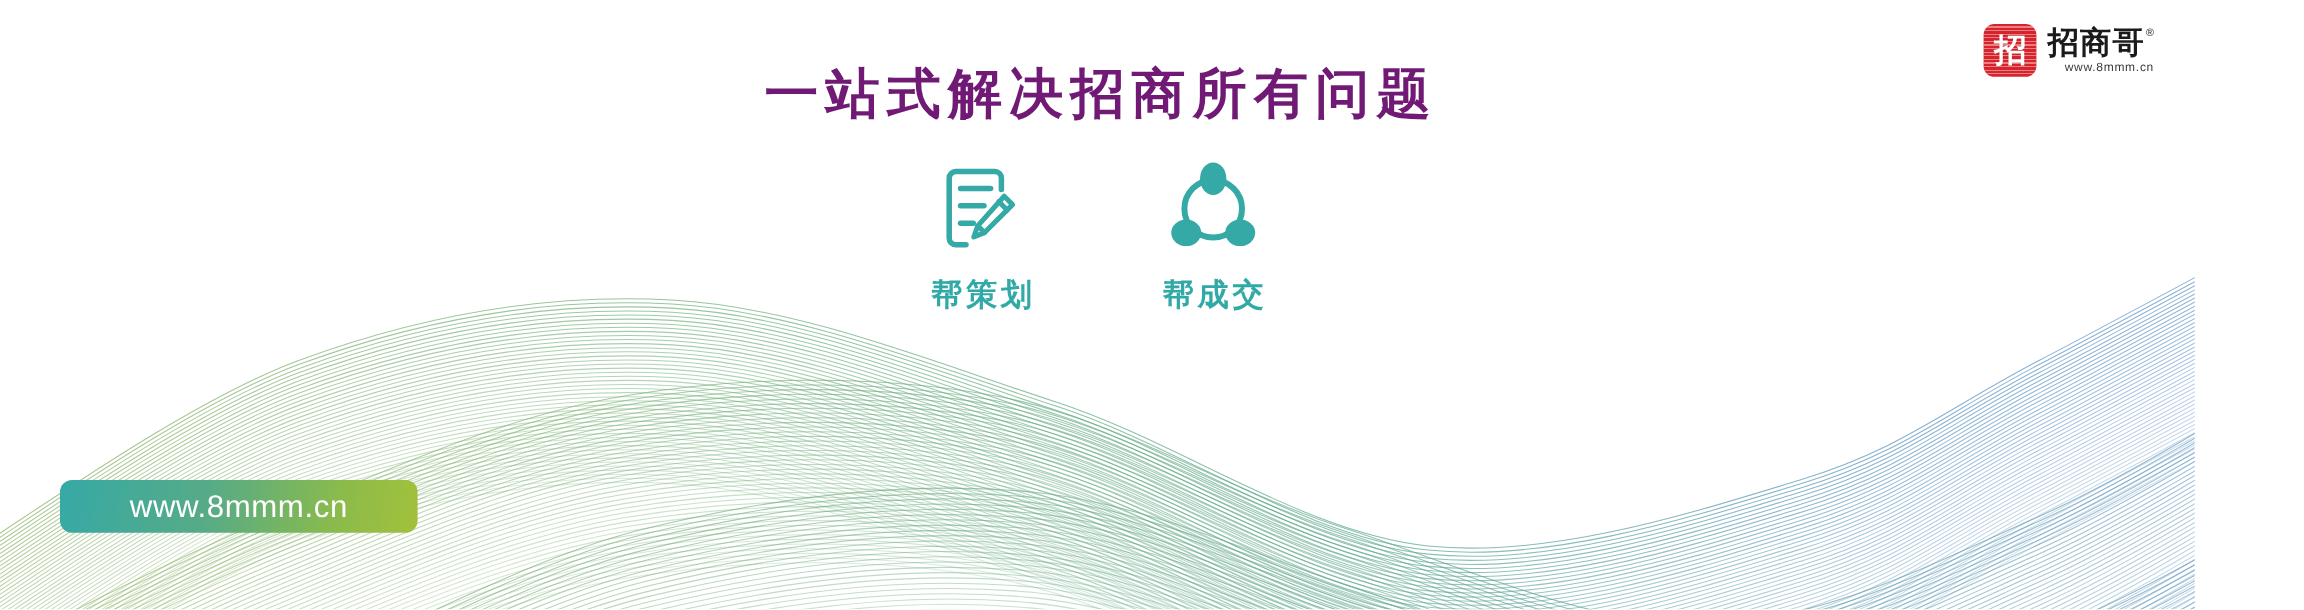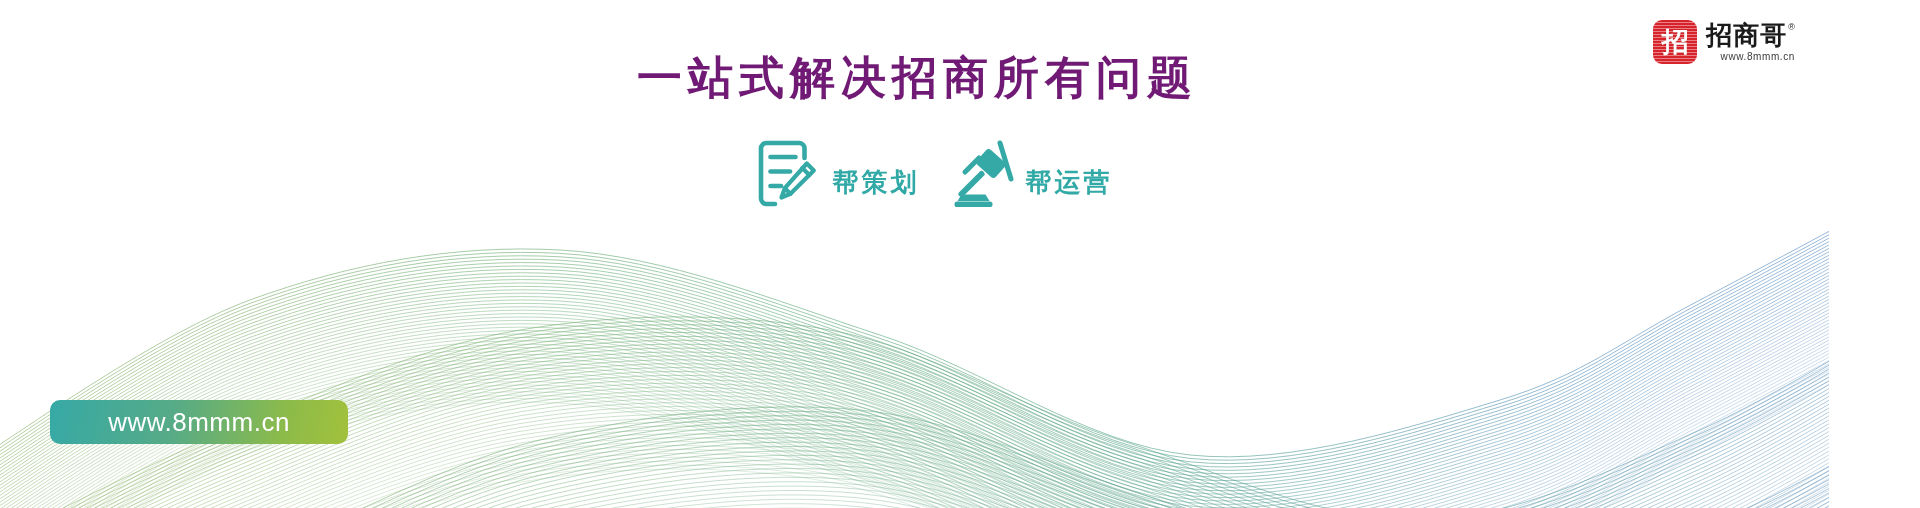--- a/index.html
+++ b/index.html
@@ -123,20 +123,21 @@
     left: 50%;
     transform: translateX(-50%);
     top: 132px;
     display: flex;
     align-items: flex-start;
     gap: 48px;
   }
   .feature {
     width: 145px;
     display: flex;
+    flex-direction: column;
     align-items: center;
   }
   .feature-icon {
     width: 84px;
     height: 84px;
     display: flex;
     align-items: center;
     justify-content: center;
   }
   .feature-label {
@@ -356,42 +357,36 @@
             <path d="M60.8 31.5 L67.8 38.5 L44.5 61.8 L35.5 65.5 L38.8 56.2 Z"></path>
             <path d="M38.8 56.2 L44.5 61.8"></path>
             <path d="M56.3 36 L63.3 43"></path>
           </g>
         </svg>
       </div>
       <div class="feature-label">帮策划</div>
     </div>
 
 
+
     <div class="feature">
       <div class="feature-icon">
         <svg viewBox="0 0 84 84" width="84" height="84" xmlns="http://www.w3.org/2000/svg">
-          <g stroke="#35a9a6" stroke-width="5" stroke-linecap="round" stroke-linejoin="round" fill="none">
-            <path d="M61 11 L72 47"></path>
-            <path d="M26 40 L40 26"></path>
+          <g fill="none" stroke="#35a9a6" stroke-width="5">
+            <circle cx="42" cy="42" r="24"></circle>
           </g>
           <g fill="#35a9a6">
-            <rect x="39.5" y="21.5" width="25" height="20" rx="3.5" transform="rotate(42 52 31.5)"></rect>
-          </g>
-          <g stroke="#35a9a6" stroke-width="6" stroke-linecap="round" fill="none">
-            <path d="M42.5 42 L22.5 62"></path>
-          </g>
-          <g fill="#35a9a6">
-            <path d="M18.5 69 H50.5 L46.5 62.5 H22.5 Z"></path>
-            <rect x="15.5" y="69.5" width="38" height="5.5" rx="2.6"></rect>
+            <ellipse cx="42" cy="17" rx="11" ry="13.5"></ellipse>
+            <ellipse cx="19.5" cy="62" rx="12.5" ry="11"></ellipse>
+            <ellipse cx="64.5" cy="62" rx="12.5" ry="11"></ellipse>
           </g>
         </svg>
       </div>
-      <div class="feature-label">帮运营</div>
+      <div class="feature-label">帮成交</div>
     </div>
-
 
   </div>
 
   <div id="url-badge">
     <span id="url-badge-text">www.8mmm.cn</span>
   </div>
 
 </div>
 
 </body></html>

